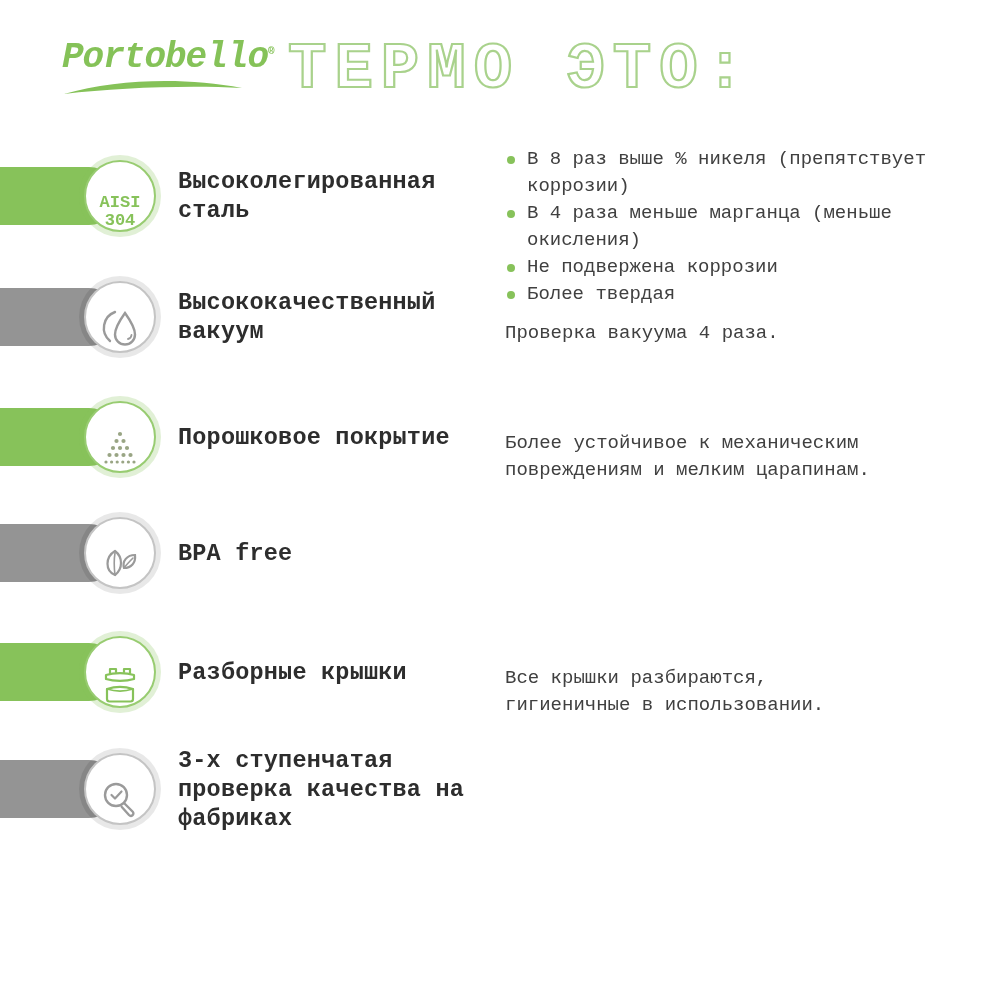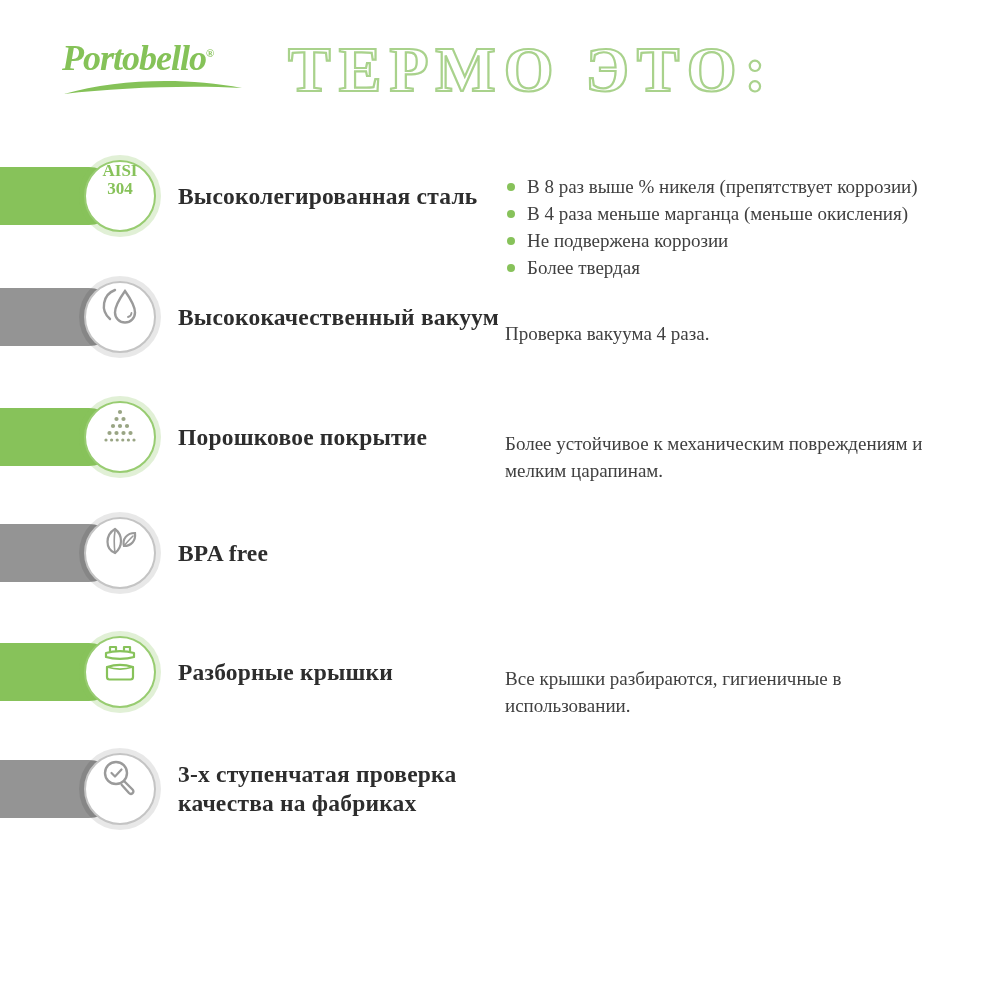--- a/index.html
+++ b/index.html
@@ -1,18 +1,18 @@
 <!DOCTYPE html>
 <html><head>
 <meta charset="utf-8">
 <style>
   html,body { margin:0; padding:0; background:#ffffff; }
   #page {
     position:relative; width:1000px; height:1000px; background:#ffffff;
-    font-family:Liberation Serif, serif; overflow:hidden;
+    font-family:Liberation Mono, monospace; overflow:hidden;
   }
 
   
   #logo {
     position:absolute; left:62px; top:40px; width:190px;
   }
   #logo .logo-text {
     font-style:italic; font-weight:700; font-size:36px; color:#85c258;
     letter-spacing:-1px; line-height:1; white-space:nowrap;
   }
@@ -36,21 +36,21 @@
   .bar {
     position:absolute; left:0; top:50%; transform:translateY(-50%);
     width:118px; height:58px; border-radius:0 29px 29px 0;
   }
   .row.green .bar { background:#87c25a; }
   .row.gray  .bar { background:#949494; }
 
   .badge {
     position:absolute; left:84px; top:50%; transform:translateY(-50%);
     width:68px; height:68px; border-radius:50%; background:#ffffff;
-    display:flex; align-items:flex-start; justify-content:center;
+    display:flex; align-items:flex-end; justify-content:center;
   }
   .row.green .badge {
     border:2.5px solid #98cc71;
     box-shadow:0 0 0 5px rgba(135,194,90,0.25);
   }
   .row.gray .badge {
     border:2.5px solid #c4c4c4;
     box-shadow:0 0 0 5px rgba(0,0,0,0.09);
   }
   .badge-text {

